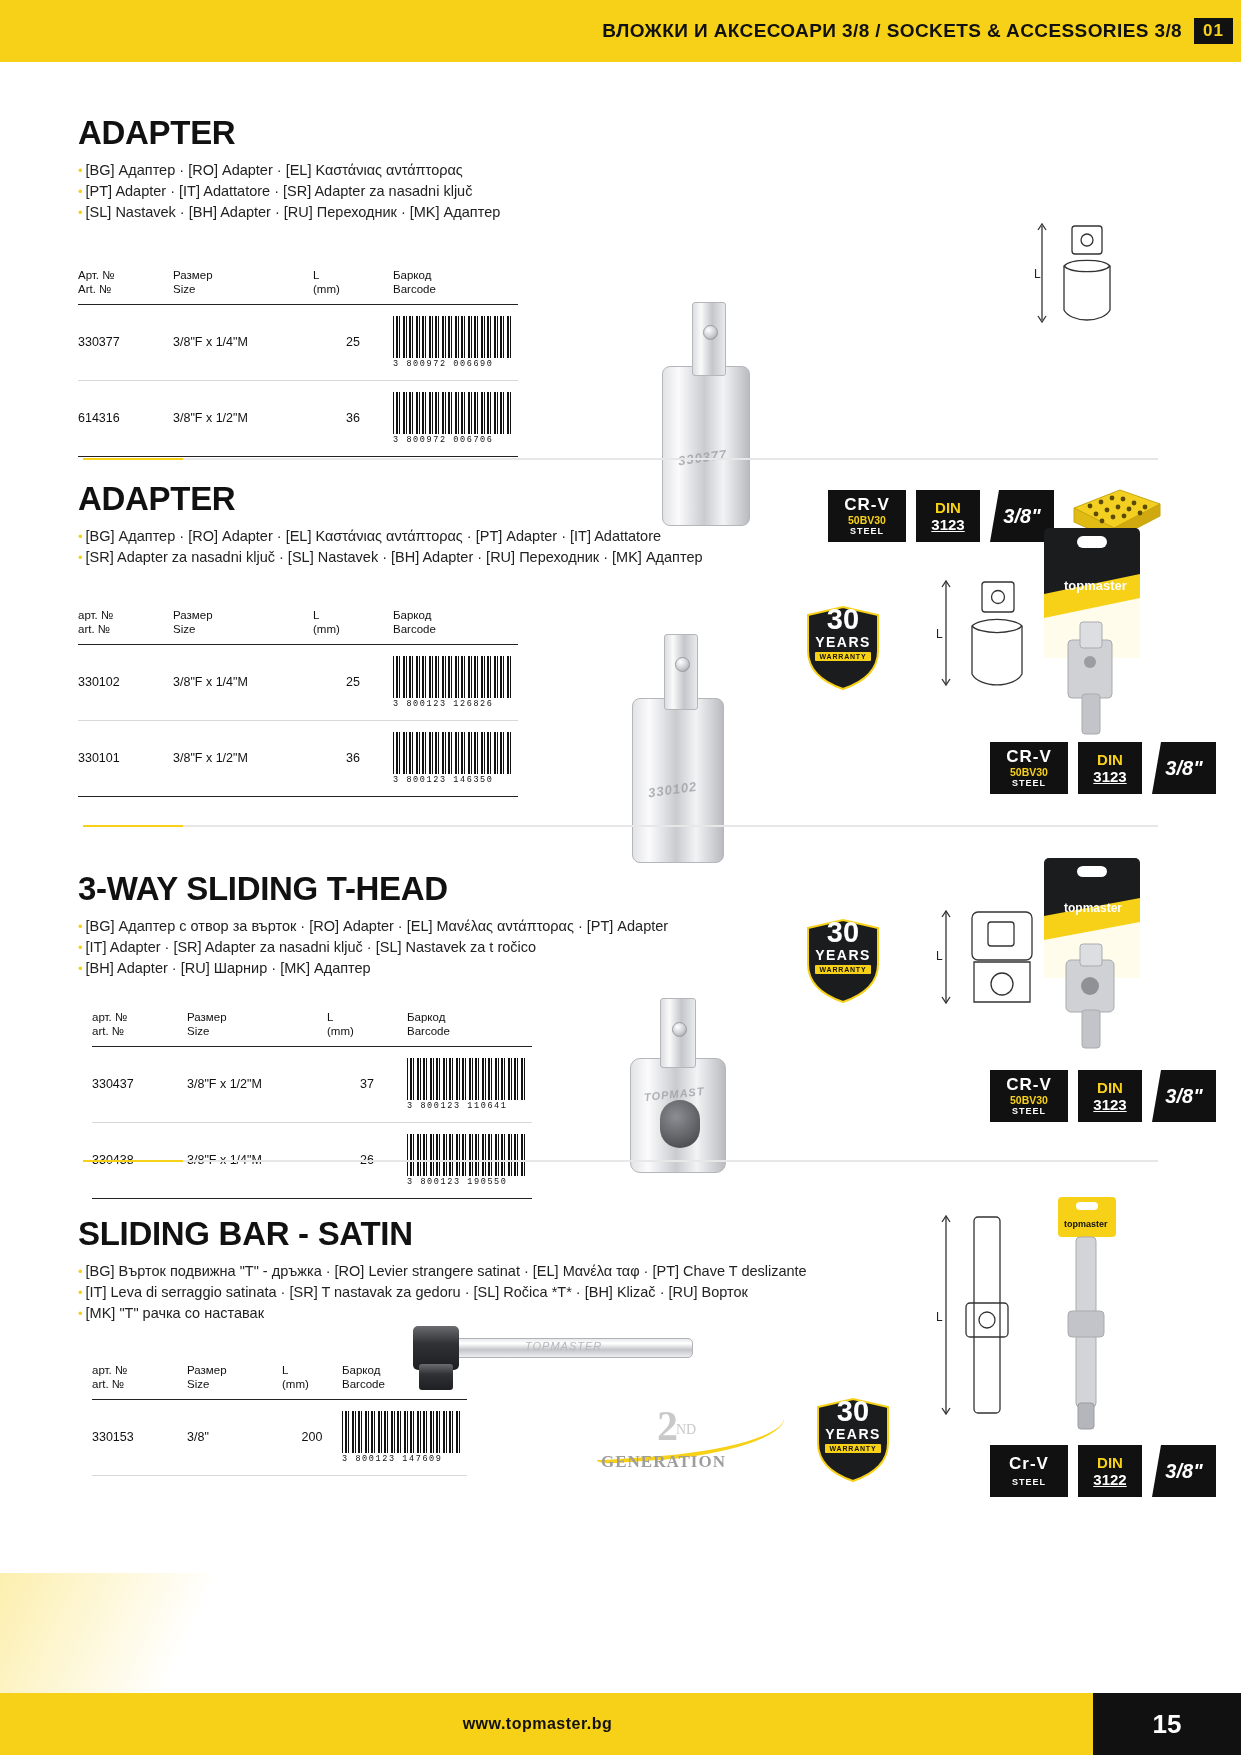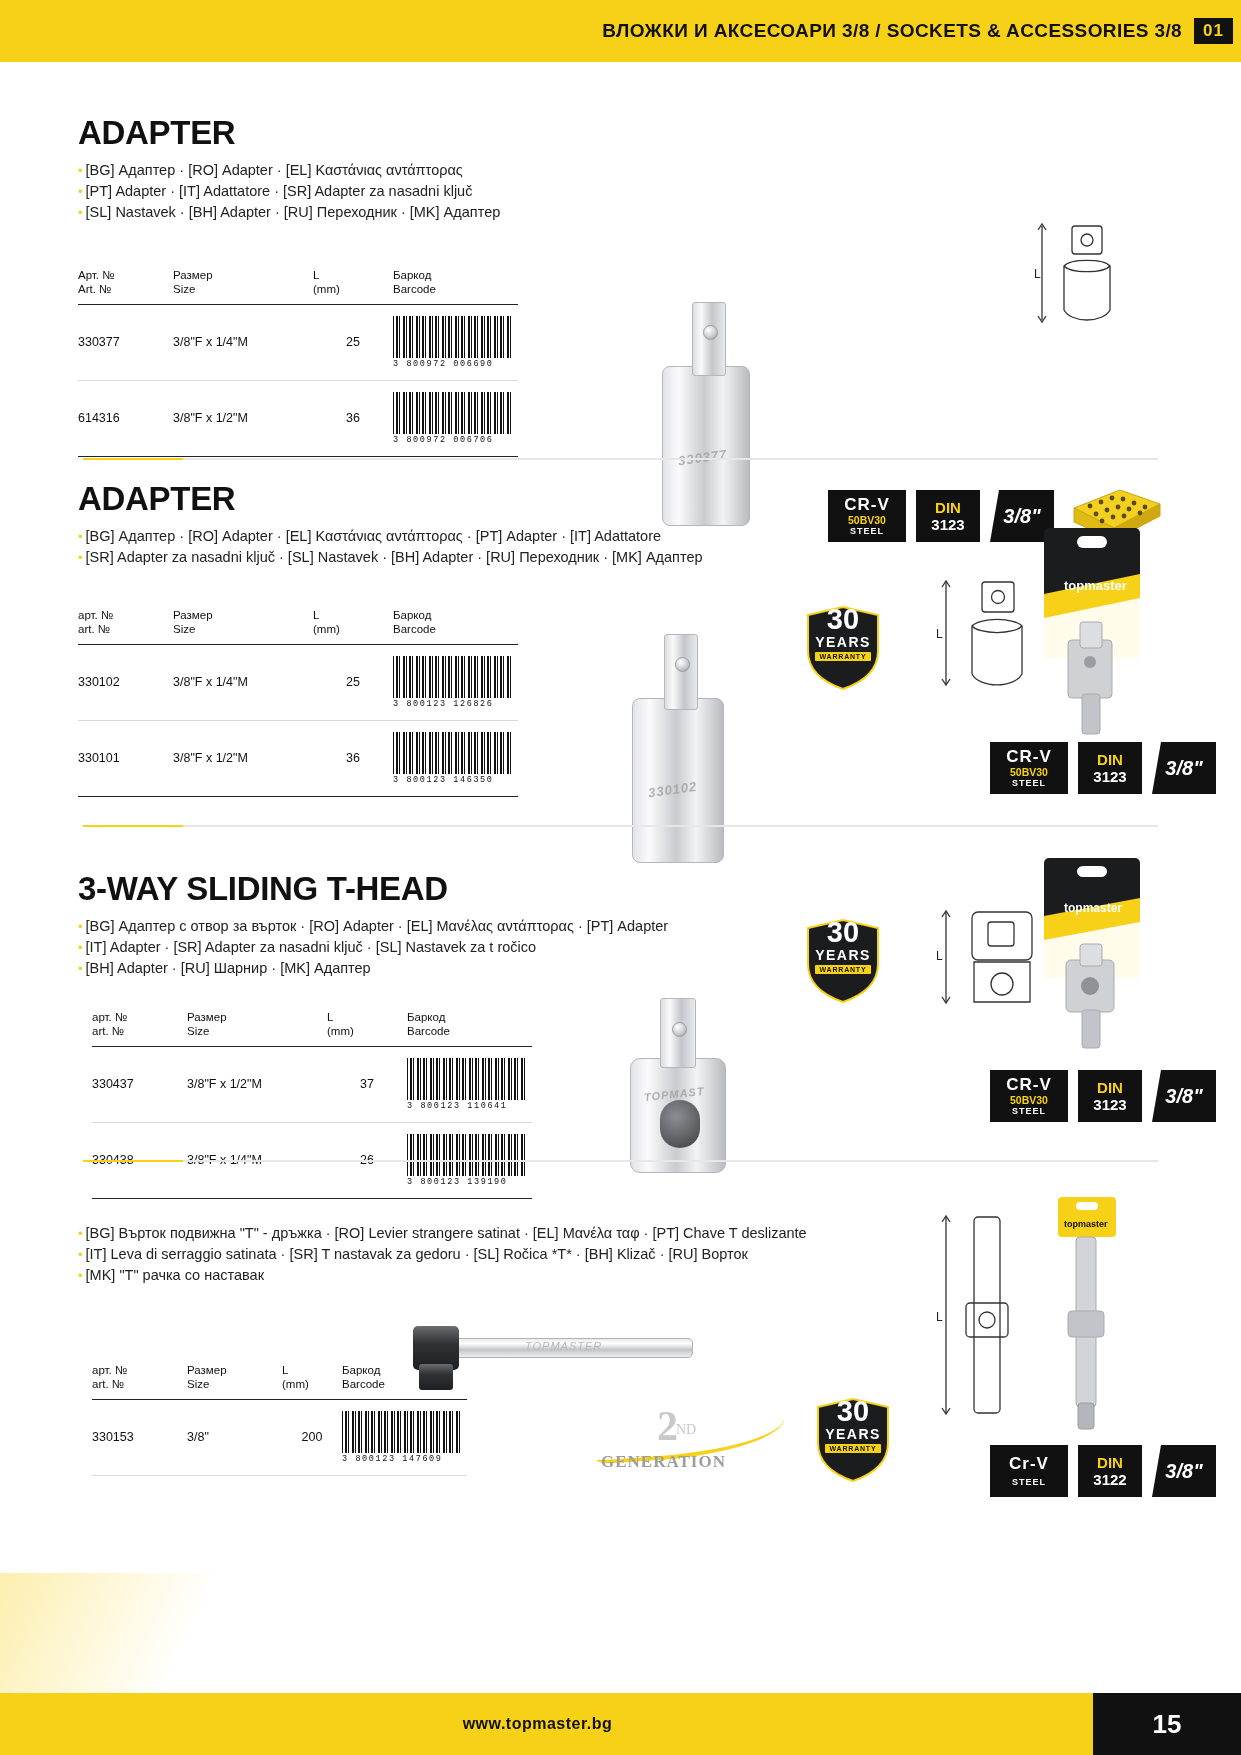--- a/index.html
+++ b/index.html
@@ -114,21 +114,21 @@
   .badge-crv .t1 { font-size:17px; font-weight:bold; letter-spacing:1px; }
   .badge-crv .t2 { font-size:10.5px; font-weight:bold; color:#f7d117; margin-top:2px; }
   .badge-crv .t3 { font-size:9px; font-weight:bold; margin-top:2px; letter-spacing:1px; }
 
   .badge-din {
     width:64px; height:52px; background:#111; color:#fff;
     display:flex; flex-direction:column; align-items:center; justify-content:center;
     line-height:1.15;
   }
   .badge-din .t1 { font-size:15px; font-weight:bold; color:#f7d117; }
-  .badge-din .t2 { font-size:15px; font-weight:bold; }
+  .badge-din .t2 { font-size:15px; font-weight:bold;text-decoration:underline; }
 
   .badge-size {
     width:64px; height:52px; background:#111; color:#fff;
     display:flex; align-items:center; justify-content:center;
     font-size:20px; font-weight:bold; font-style:italic;
     clip-path:polygon(9px 0, 100% 0, 100% 100%, 0 100%);
   }
 
   
   .shield {
@@ -475,21 +475,21 @@
             </div>
           </td>
         </tr>
         <tr class="last">
           <td>330438</td>
           <td>3/8"F x 1/4"M</td>
           <td class="c-l">26</td>
           <td>
             <div class="barcode">
               <div class="bars"></div>
-              <div class="digits">3 800123 139190</div>
+              <div class="digits">3 800123 190550</div>
             </div>
           </td>
         </tr>
       </tbody>
     </table>
   </div>
 
   <div class="photo" style="left:610px; top:80px; width:140px; height:250px;">
     <div class="ad-body" style="left:20px; top:108px; width:96px; height:115px; border-radius:10px;"></div>
     <div class="ad-neck" style="left:50px; top:48px; width:36px; height:70px;"></div>
@@ -549,20 +549,21 @@
       <div class="t2">3123</div>
     </div>
     <div class="badge-size">3/8"</div>
   </div>
 
   <div class="rule" style="top:290px;"></div>
 </div>
 
 <div class="section" style="top:1215px;">
   <div style="position:absolute; left:78px; top:0px;">
+    <h2 class="title">SLIDING BAR - SATIN</h2>
     <div class="langs">
       <div class="line"><span class="bullet">•</span><span>[BG] Върток подвижна "Т" - дръжка  ·  [RO] Levier strangere satinat  ·  [EL] Μανέλα ταφ  ·  [PT] Chave T deslizante</span></div>
       <div class="line"><span class="bullet">•</span><span>[IT] Leva di serraggio satinata  ·  [SR] T nastavak za gedoru  ·  [SL] Ročica *T*  ·  [BH] Klizač  ·  [RU] Ворток</span></div>
       <div class="line"><span class="bullet">•</span><span>[MK] "Т"  рачка со наставак</span></div>
     </div>
   </div>
 
   <div style="position:absolute; left:92px; top:148px;">
     <table class="spec">
       <thead>

